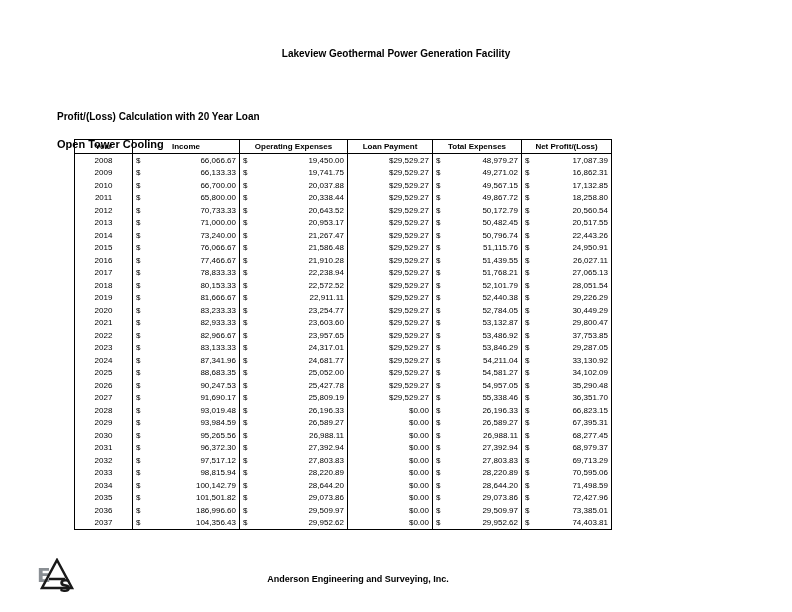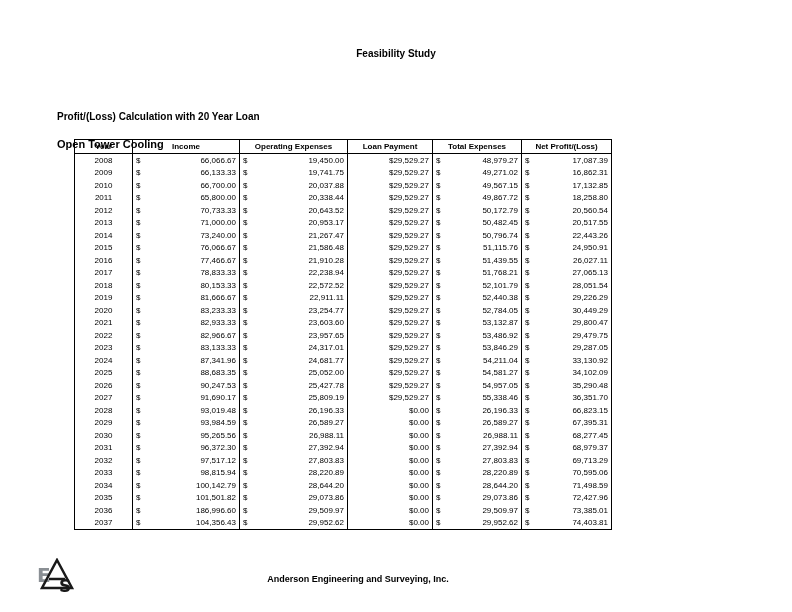--- a/index.html
+++ b/index.html
@@ -98,21 +98,21 @@
     width: 44px;
     height: 36px;
   }
 </style>
 </head>
 <body>
 
 <div class="page">
 
   <div class="doc-title">
-    <div>Feasibility Study</div>
+    <div>Lakeview Geothermal Power Generation Facility</div>
   </div>
 
   <div class="section-title">Profit/(Loss) Calculation with 20 Year Loan</div>
 
   <div class="table-label">Open Tower Cooling</div>
 
   <table class="fin">
     <colgroup>
       <col class="w-year">
         <col class="w-income">
@@ -541,21 +541,21 @@
           <td class="c-loan">$29,529.27</td>
           <td class="c-acct">
             <div class="wrap">
               <span>$</span>
               <span>53,486.92</span>
             </div>
           </td>
           <td class="c-acct">
             <div class="wrap">
               <span>$</span>
-              <span>29,479.75</span>
+              <span>37,753.85</span>
             </div>
           </td>
         </tr>
         <tr>
           <td class="c-year">2023</td>
           <td class="c-acct">
             <div class="wrap">
               <span>$</span>
               <span>83,133.33</span>
             </div>

